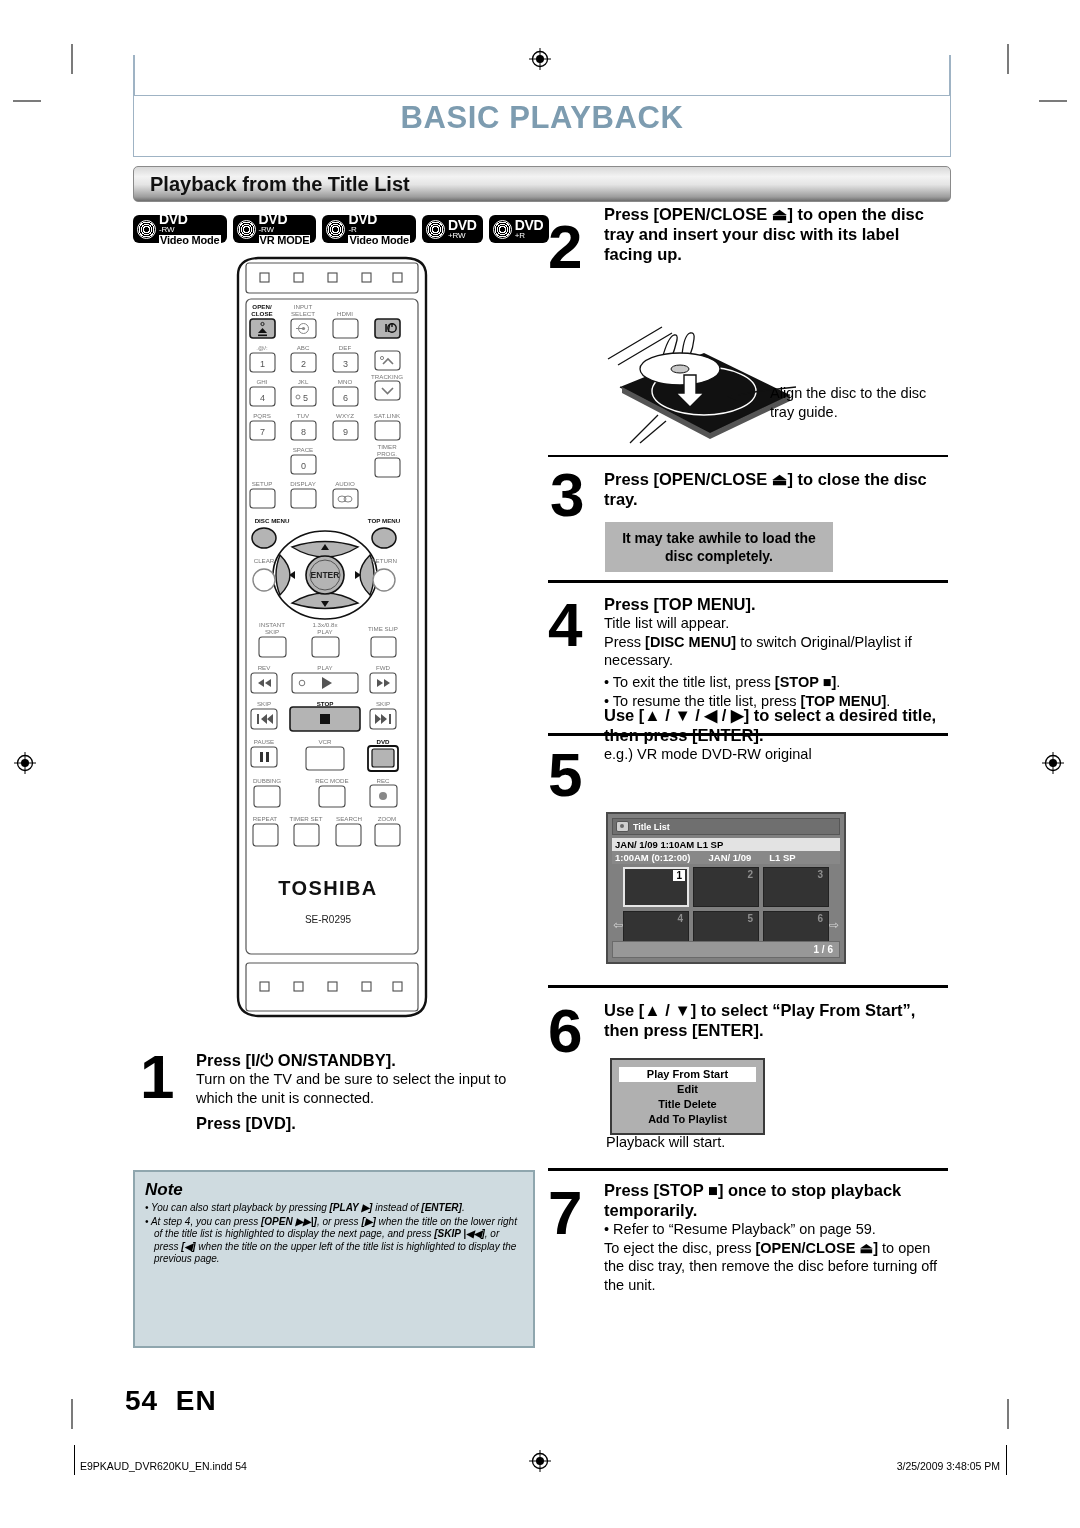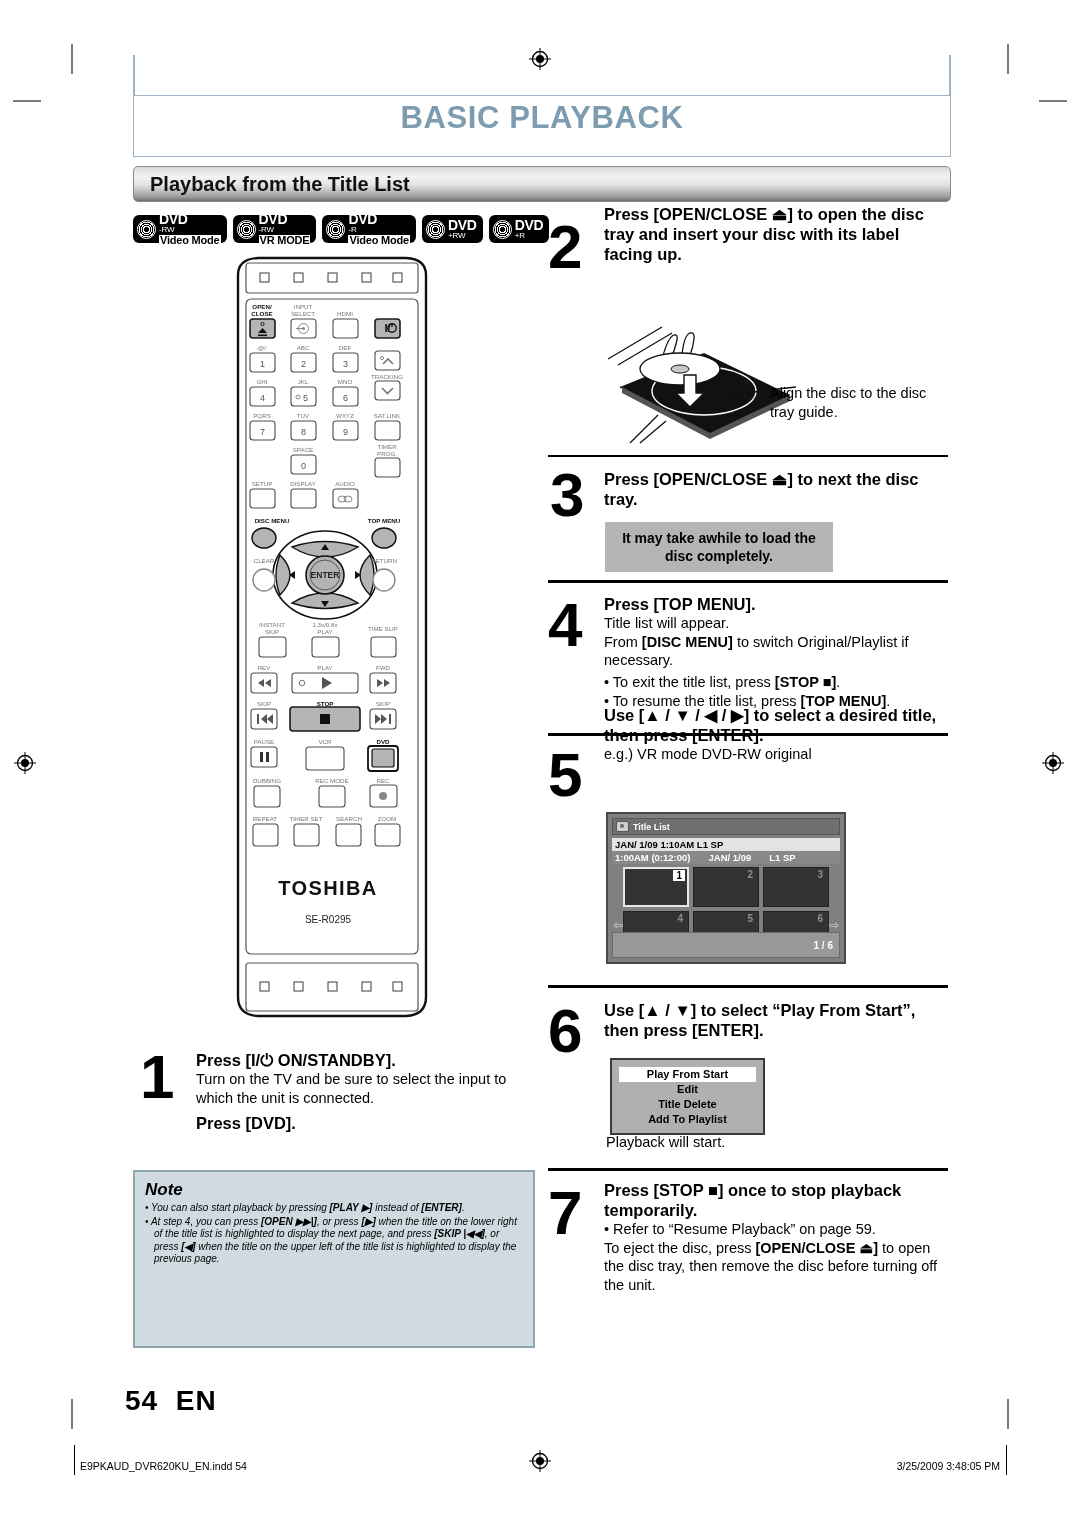--- a/index.html
+++ b/index.html
@@ -114,21 +114,21 @@
   .thumb{background:#333;border:1px solid #222;position:relative;}
   .thumb.sel{border:2px solid #e7e7e7;}
   .thumb span{
     position:absolute;right:2px;top:1px;font-size:10px;font-weight:bold;
     color:#8e8e8e;padding:0 3px;
   }
   .thumb.sel span{background:#fff;color:#000;}
   .arrow-l,.arrow-r{position:absolute;bottom:30px;font-size:12px;color:#d8d8d8;}
   .arrow-l{left:5px;} .arrow-r{right:5px;}
   .osd-foot{
-    position:absolute;left:4px;right:4px;bottom:4px;height:26px;
+    position:absolute;left:4px;right:4px;bottom:4px;height:17px;
     background:#989898;border:1px solid #6a6a6a;box-sizing:border-box;
     display:flex;align-items:center;justify-content:flex-end;padding-right:6px;
     font-size:10px;font-weight:bold;color:#fff;
   }
 
   
   .popup{
     position:absolute;left:610px;top:1058px;width:155px;
     background:#b0b0b0;border:2px solid #3a3a3a;box-sizing:border-box;padding:7px;
     text-align:center;
@@ -460,33 +460,33 @@
       <path d="M30 118 L58 90" stroke="#111" stroke-width="1.3" fill="none"></path>
       <path d="M40 118 L66 96" stroke="#111" stroke-width="1.3" fill="none"></path>
     </svg>
   </div>
   <div class="trayhint" style="width:170px;">Align the disc to the disc tray guide.</div>
 
   <div class="rule" style="left:548px;top:455px;width:400px;height:1.5px;"></div>
 
   <div class="step">
     <div class="stepnum" style="left:550px;top:470px;">3</div>
-    <div class="stepbody stephead" style="left:604px;top:469px;width:345px;">Press [OPEN/CLOSE ⏏] to next the disc tray.</div>
+    <div class="stepbody stephead" style="left:604px;top:469px;width:345px;">Press [OPEN/CLOSE ⏏] to close the disc tray.</div>
   </div>
   <div class="greybox" style="left:605px;top:522px;width:228px;">It may take awhile to load the disc completely.</div>
 
   <div class="rule" style="left:548px;top:580px;width:400px;"></div>
 
   <div class="step">
     <div class="stepnum" style="left:548px;top:600px;">4</div>
     <div class="stepbody" style="left:604px;top:594px;width:348px;">
       <div class="stephead">Press [TOP MENU].</div>
       <div class="steptext">Title list will appear.</div>
       <div class="steptext">
-        <span>From </span><b>[DISC MENU]</b><span> to switch Original/Playlist if necessary.</span>
+        <span>Press </span><b>[DISC MENU]</b><span> to switch Original/Playlist if necessary.</span>
       </div>
       <div class="bullets" style="margin-top:3px;">
         <div>
           <span>• To exit the title list, press </span><b>[STOP ■]</b><span>.</span>
         </div>
         <div>
           <span>• To resume the title list, press </span><b>[TOP MENU]</b><span>.</span>
         </div>
       </div>
     </div>

